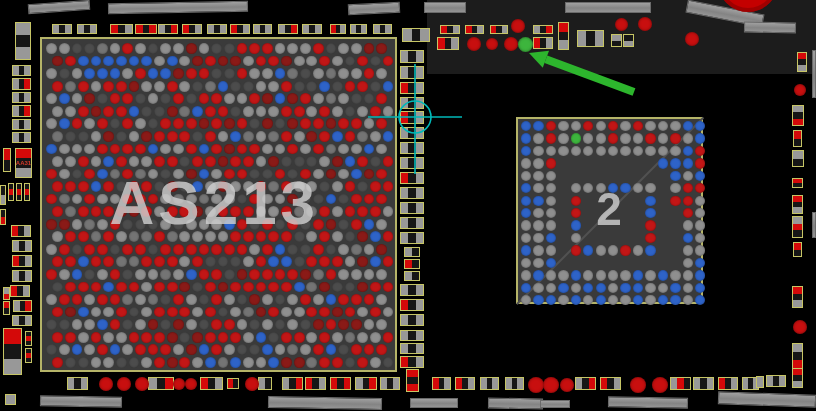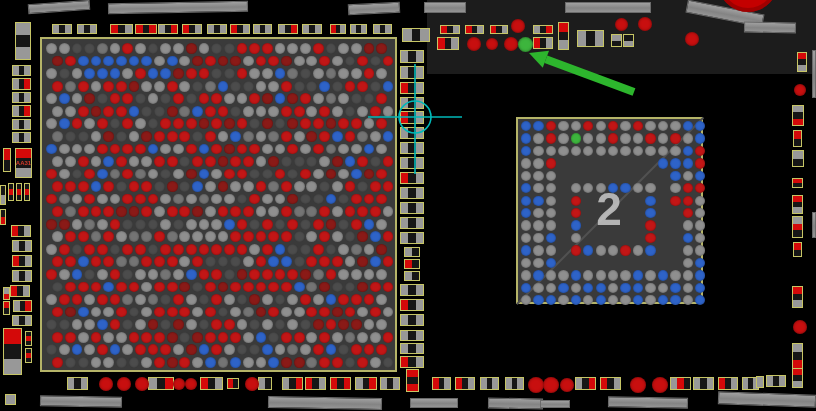--- a/index.html
+++ b/index.html
@@ -724,20 +724,21 @@
       <div class="ball" style="left: 226.35px; top: 317.85px; width: 10.8px; height: 10.8px; background: rgb(46, 99, 200);"></div>
       <div class="ball" style="left: 239.05px; top: 317.85px; width: 10.8px; height: 10.8px; background: rgb(138, 26, 23);"></div>
       <div class="ball" style="left: 251.75px; top: 317.85px; width: 10.8px; height: 10.8px; background: rgb(138, 26, 23);"></div>
       <div class="ball" style="left: 264.45px; top: 317.85px; width: 10.8px; height: 10.8px; background: rgb(116, 116, 116);"></div>
       <div class="ball" style="left: 277.15px; top: 317.85px; width: 10.8px; height: 10.8px; background: rgb(194, 22, 22);"></div>
       <div class="ball" style="left: 289.85px; top: 317.85px; width: 10.8px; height: 10.8px; background: rgb(194, 22, 22);"></div>
       <div class="ball" style="left: 302.55px; top: 317.85px; width: 10.8px; height: 10.8px; background: rgb(76, 76, 76);"></div>
       <div class="ball" style="left: 315.25px; top: 317.85px; width: 10.8px; height: 10.8px; background: rgb(194, 22, 22);"></div>
       <div class="ball" style="left: 327.95px; top: 317.85px; width: 10.8px; height: 10.8px; background: rgb(143, 143, 143);"></div>
       <div class="ball" style="left: 340.65px; top: 317.85px; width: 10.8px; height: 10.8px; background: rgb(76, 76, 76);"></div>
+      <div class="chip-label" style="font-size: 62px; letter-spacing: 4px;">AS213</div>
   </div>
   <div class="chip" id="chip1" style="left: 516px; top: 117px; width: 187px; height: 187px;">
     <div class="diag" style="left: 50%; top: 50%; width: 264.458px; height: 2px; transform: translate(-50%, -50%) rotate(135deg);"></div>
       <div class="ball" style="left: 2.8px; top: 1.8px; width: 10.4px; height: 10.4px; background: rgb(46, 99, 200);"></div>
       <div class="ball" style="left: 15.25px; top: 1.8px; width: 10.4px; height: 10.4px; background: rgb(46, 99, 200);"></div>
       <div class="ball" style="left: 27.7px; top: 1.8px; width: 10.4px; height: 10.4px; background: rgb(194, 22, 22);"></div>
       <div class="ball" style="left: 40.15px; top: 1.8px; width: 10.4px; height: 10.4px; background: rgb(143, 143, 143);"></div>
       <div class="ball" style="left: 52.6px; top: 1.8px; width: 10.4px; height: 10.4px; background: rgb(143, 143, 143);"></div>
       <div class="ball" style="left: 65.05px; top: 1.8px; width: 10.4px; height: 10.4px; background: rgb(194, 22, 22);"></div>
       <div class="ball" style="left: 77.5px; top: 1.8px; width: 10.4px; height: 10.4px; background: rgb(143, 143, 143);"></div>

